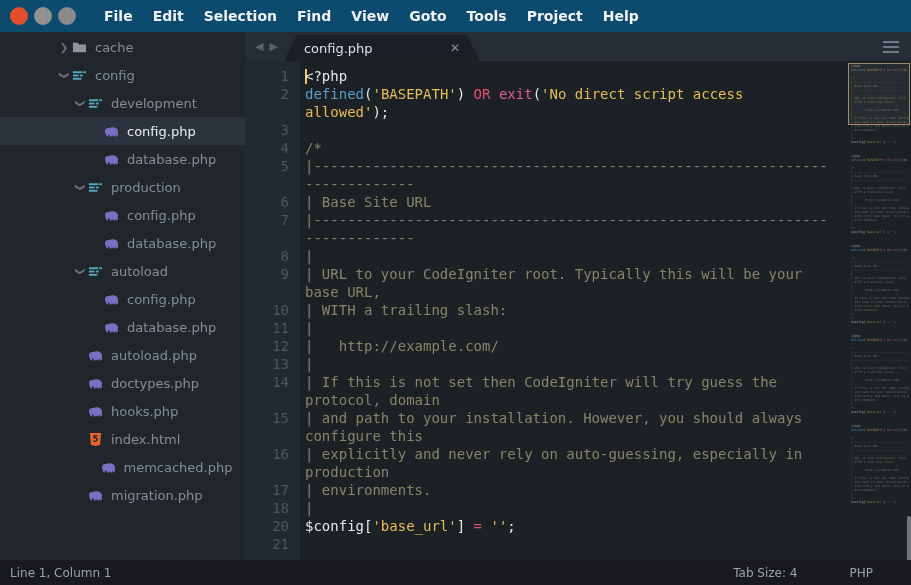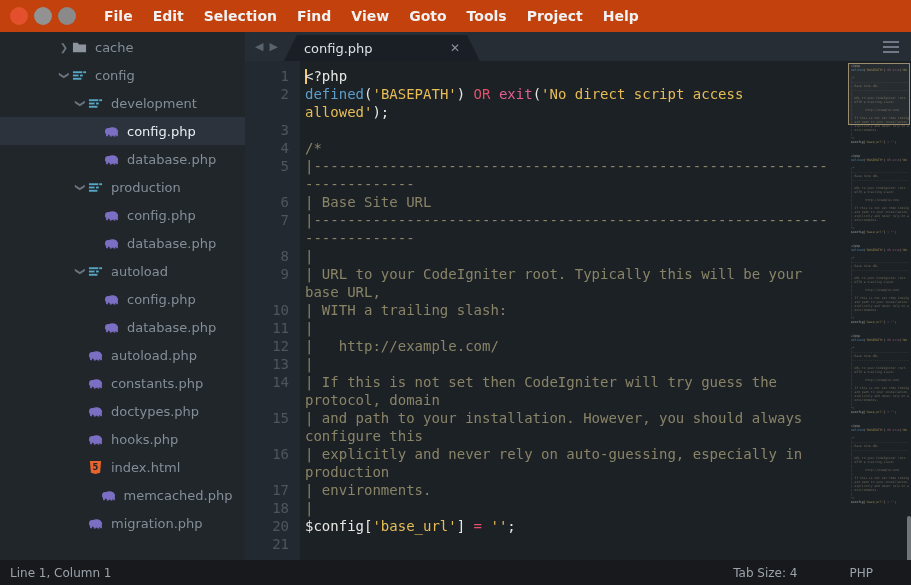--- a/index.html
+++ b/index.html
@@ -1,21 +1,21 @@
 <!DOCTYPE html>
 <html><head>
 <meta charset="utf-8">
 <style>
   * { margin:0; padding:0; box-sizing:border-box; }
   html,body { width:911px; height:585px; overflow:hidden; background:#1c2126;
               font-family:"DejaVu Sans", sans-serif; }
   .window { width:911px; height:585px; display:flex; flex-direction:column; }
 
   
-  .titlebar { height:32px; background:#c2410c; display:flex; align-items:center; flex:0 0 auto; }
+  .titlebar { height:32px; background:#0c4a6e; display:flex; align-items:center; flex:0 0 auto; }
   .wc { width:18px; height:18px; border-radius:50%; margin-left:6px; flex:0 0 auto; }
   .wc:first-child { margin-left:10px; }
   .wc-close { background:#e4502e; }
   .wc-min { background:#929292; }
   .wc-max { background:#8a8a8a; }
   .menubar { display:flex; margin-left:18px; }
   .menu-item { color:#f2f2f2; font-size:14px; font-weight:600; padding:0 10px; line-height:32px; cursor:default; }
 
   
   .main { flex:1 1 auto; display:flex; min-height:0; }
@@ -264,35 +264,20 @@
               <g fill="#7b6fc4">
                 <ellipse cx="9" cy="8" rx="6" ry="4.6"></ellipse>
                 <circle cx="4.6" cy="7.6" r="3.4"></circle>
                 <rect x="2.2" y="9" width="2" height="4"></rect>
                 <rect x="6.2" y="10" width="2" height="3.4"></rect>
                 <rect x="10.2" y="10" width="2" height="3.4"></rect>
                 <rect x="13" y="9.4" width="1.8" height="3.6"></rect>
                 <path d="M1.4 7.2 l1.8 -1 v2.6 l-1.6 1.6 z"></path>
               </g>
             </svg></span>
-          <span class="tlabel">constants.php</span>
-        </div>
-        <div class="tree-row" style="padding-left: 72px;">
-          <span class="chev"></span>
-          <span class="ticon"><svg viewBox="0 0 16 16" width="15" height="15">
-              <g fill="#7b6fc4">
-                <ellipse cx="9" cy="8" rx="6" ry="4.6"></ellipse>
-                <circle cx="4.6" cy="7.6" r="3.4"></circle>
-                <rect x="2.2" y="9" width="2" height="4"></rect>
-                <rect x="6.2" y="10" width="2" height="3.4"></rect>
-                <rect x="10.2" y="10" width="2" height="3.4"></rect>
-                <rect x="13" y="9.4" width="1.8" height="3.6"></rect>
-                <path d="M1.4 7.2 l1.8 -1 v2.6 l-1.6 1.6 z"></path>
-              </g>
-            </svg></span>
           <span class="tlabel">doctypes.php</span>
         </div>
         <div class="tree-row" style="padding-left: 72px;">
           <span class="chev"></span>
           <span class="ticon"><svg viewBox="0 0 16 16" width="15" height="15">
               <g fill="#7b6fc4">
                 <ellipse cx="9" cy="8" rx="6" ry="4.6"></ellipse>
                 <circle cx="4.6" cy="7.6" r="3.4"></circle>
                 <rect x="2.2" y="9" width="2" height="4"></rect>
                 <rect x="6.2" y="10" width="2" height="3.4"></rect>

